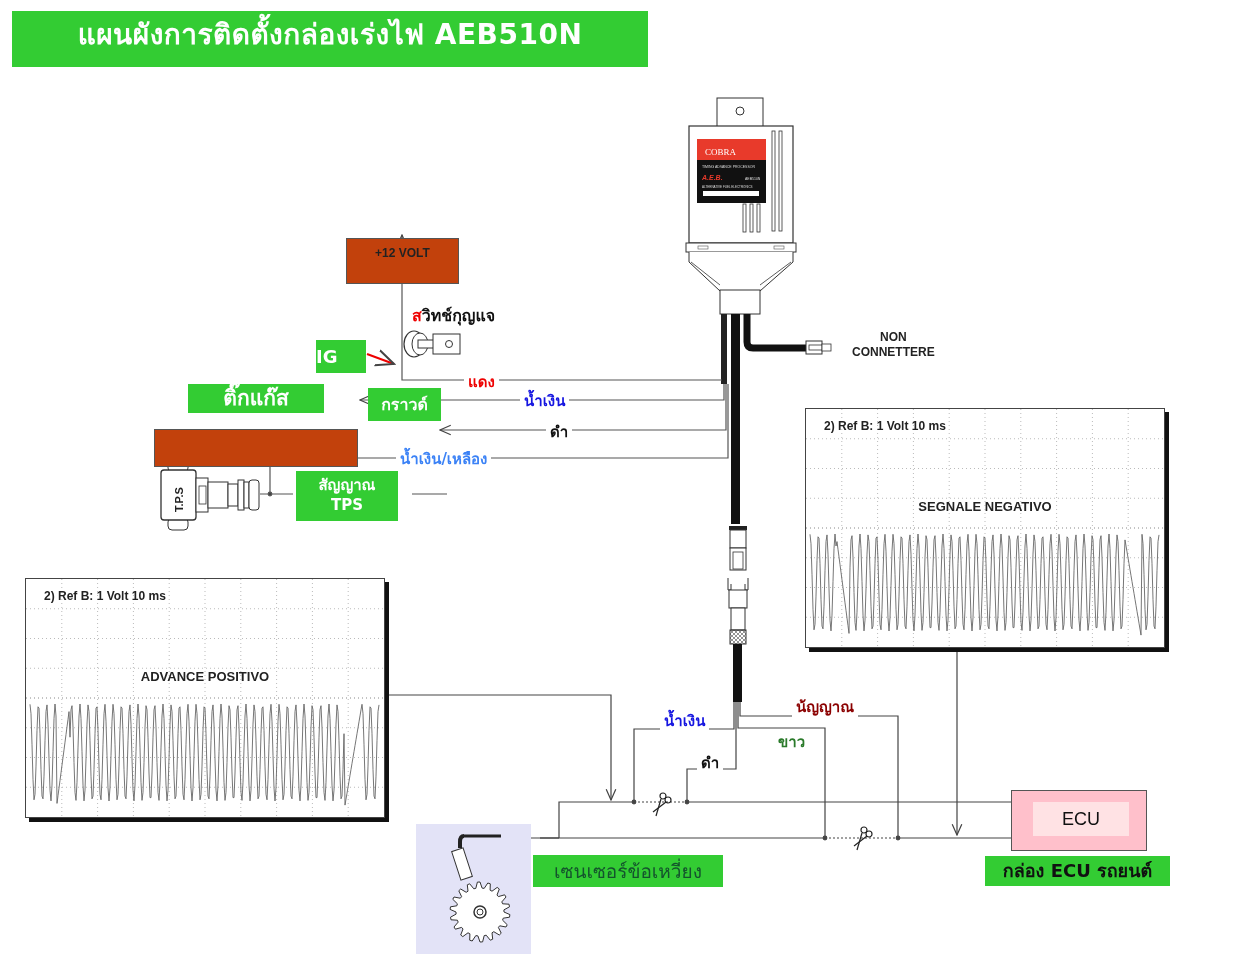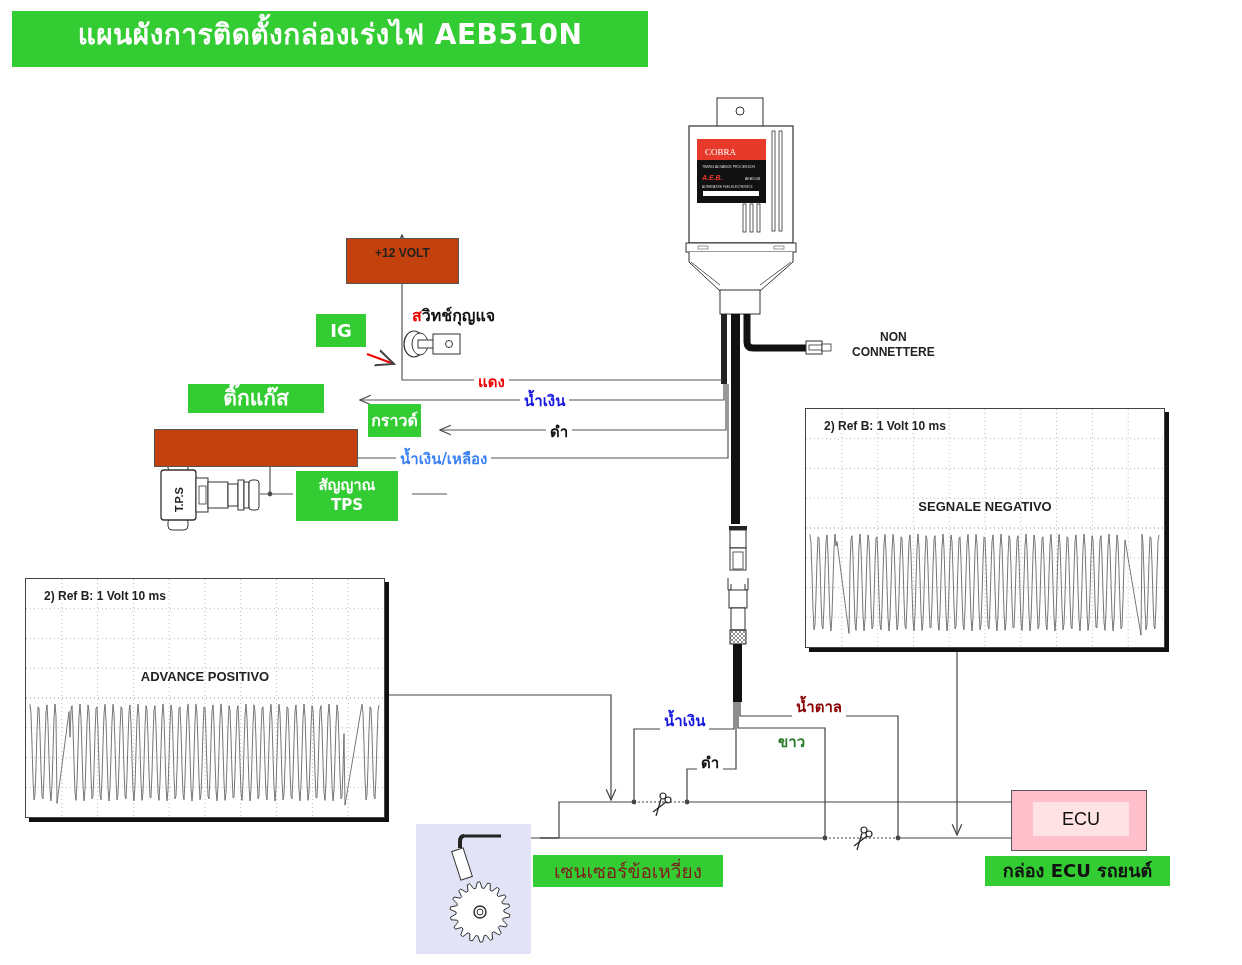--- a/index.html
+++ b/index.html
@@ -4,43 +4,43 @@
 <style>
   html, body { margin:0; padding:0; background:#ffffff; }
   body { width:1242px; height:965px; position:relative; overflow:hidden; font-family:"DejaVu Sans", sans-serif; }
   .abs { position:absolute; }
   .green { background:#33cc33; color:#ffffff; font-weight:bold; }
   #title { left:12px; top:11px; width:636px; height:56px; font-size:28px; line-height:48px; text-align:center; letter-spacing:0.5px; }
   .box { border:1px solid #555; background:#c2410c;margin-top:48px; }
   #volt-box { left:346px; top:190px; width:111px; height:44px; font-size:12px; font-weight:bold; text-align:center; line-height:28px; color:#222; font-family:"Liberation Sans", sans-serif; }
   #switch-label { left:412px; top:303px; font-size:16px; font-weight:bold; color:#111; }
   #switch-label .red { color:#e00; }
-  #ig-label { left:316px; top:314px; width:50px; height:33px; font-size:18px; line-height:33px; text-align:center; }
+  #ig-label { left:316px; top:340px; width:50px; height:33px; font-size:18px; line-height:33px; text-align:left; }
   #gas-box { left:154px; top:381px; width:202px; height:36px; }
   #gas-label { left:188px; top:384px; width:136px; height:29px; font-size:21px; line-height:29px; text-align:center; }
-  #ground-label { left:368px; top:404px; width:53px; height:33px; font-size:16px; line-height:33px; text-align:center; }
+  #ground-label { left:368px; top:388px; width:73px; height:33px; font-size:16px; line-height:33px; text-align:center; }
   #tps-label { left:296px; top:471px; width:102px; height:50px; font-size:15px; line-height:20px; text-align:center; padding-top:4px; box-sizing:border-box; }
   .wire-label { font-size:15px; font-weight:bold; background:#fff; padding:0 4px; }
-  #lbl-red { left:474px; top:370px; color:#e00; }
+  #lbl-red { left:464px; top:370px; color:#e00; }
   #lbl-blue1 { left:520px; top:389px; color:#1515e0; }
   #lbl-black1 { left:546px; top:420px; color:#111; }
   #lbl-blueyellow { left:396px; top:447px; color:#3b82f6; }
   #lbl-blue2 { left:660px; top:709px; color:#1515e0; }
   #lbl-black2 { left:697px; top:751px; color:#111; }
   #lbl-brown { left:792px; top:695px; color:#8b0000; }
   #lbl-white { left:774px; top:730px; color:#2a7a2a; }
   #nonconn { left:852px; top:330px; font-size:12px; font-weight:bold; color:#222; font-family:"Liberation Sans", sans-serif; line-height:15px; text-align:center; }
   .scope { border:1px solid #444; background:#fff; box-shadow:4px 4px 0 #111; }
   #scope-pos { left:25px; top:578px; width:358px; height:238px; }
   #scope-neg { left:805px; top:408px; width:358px; height:238px; }
   .scope-ref { left:18px; top:10px; font-size:12px; font-weight:bold; color:#222; font-family:"Liberation Sans", sans-serif; }
   .scope-title { width:100%; text-align:center; top:90px; font-size:13px; font-weight:bold; color:#222; font-family:Liberation Sans, sans-serif; }
   .scope svg { position:absolute; left:0; top:0; }
   #sensor-bg { left:416px; top:824px; width:115px; height:130px; background:#e3e3f7; }
-  #sensor-label { left:533px; top:855px; width:190px; height:32px; font-size:19px; line-height:32px; text-align:center; color:#7f1d1d; font-weight:normal; }
+  #sensor-label { left:533px; top:855px; width:190px; height:32px; font-size:19px; line-height:32px; text-align:center; color:#14532d; font-weight:normal; }
   #ecu-box { left:1011px; top:790px; width:134px; height:59px; background:#ffc0cb; border:1px solid #555; }
   #ecu-inner { left:21px; top:11px; width:96px; height:34px; background:#ffe2e4; font-size:18px; line-height:34px; text-align:center; color:#111; font-family:"Liberation Sans", sans-serif; }
   #ecu-label { left:985px; top:856px; width:185px; height:30px; font-size:18px; line-height:30px; text-align:center; color:#111; }
   #wiring { left:0; top:0; }
 </style>
 </head>
 <body>
 
 <div id="title" class="abs green">แผนผังการติดตั้งกล่องเร่งไฟ AEB510N</div>
 
@@ -198,21 +198,21 @@
   <div>สัญญาณ</div>
   <div>TPS</div>
 </div>
 
 <div id="lbl-red" class="abs wire-label">แดง</div>
 <div id="lbl-blue1" class="abs wire-label">น้ำเงิน</div>
 <div id="lbl-black1" class="abs wire-label">ดำ</div>
 <div id="lbl-blueyellow" class="abs wire-label">น้ำเงิน/เหลือง</div>
 <div id="lbl-blue2" class="abs wire-label">น้ำเงิน</div>
 <div id="lbl-black2" class="abs wire-label">ดำ</div>
-<div id="lbl-brown" class="abs wire-label">น้ำตาล</div>
+<div id="lbl-brown" class="abs wire-label">น้ญญาณ</div>
 <div id="lbl-white" class="abs wire-label">ขาว</div>
 
 <div id="nonconn" class="abs">
   <div>NON</div>
   <div>CONNETTERE</div>
 </div>
 
 <div id="scope-pos" class="abs scope">
   <svg class="scope-svg" width="358" height="238">
       <line x1="35.8" x2="35.8" y1="0" y2="238" stroke="#bbb" stroke-dasharray="1,3"></line>

